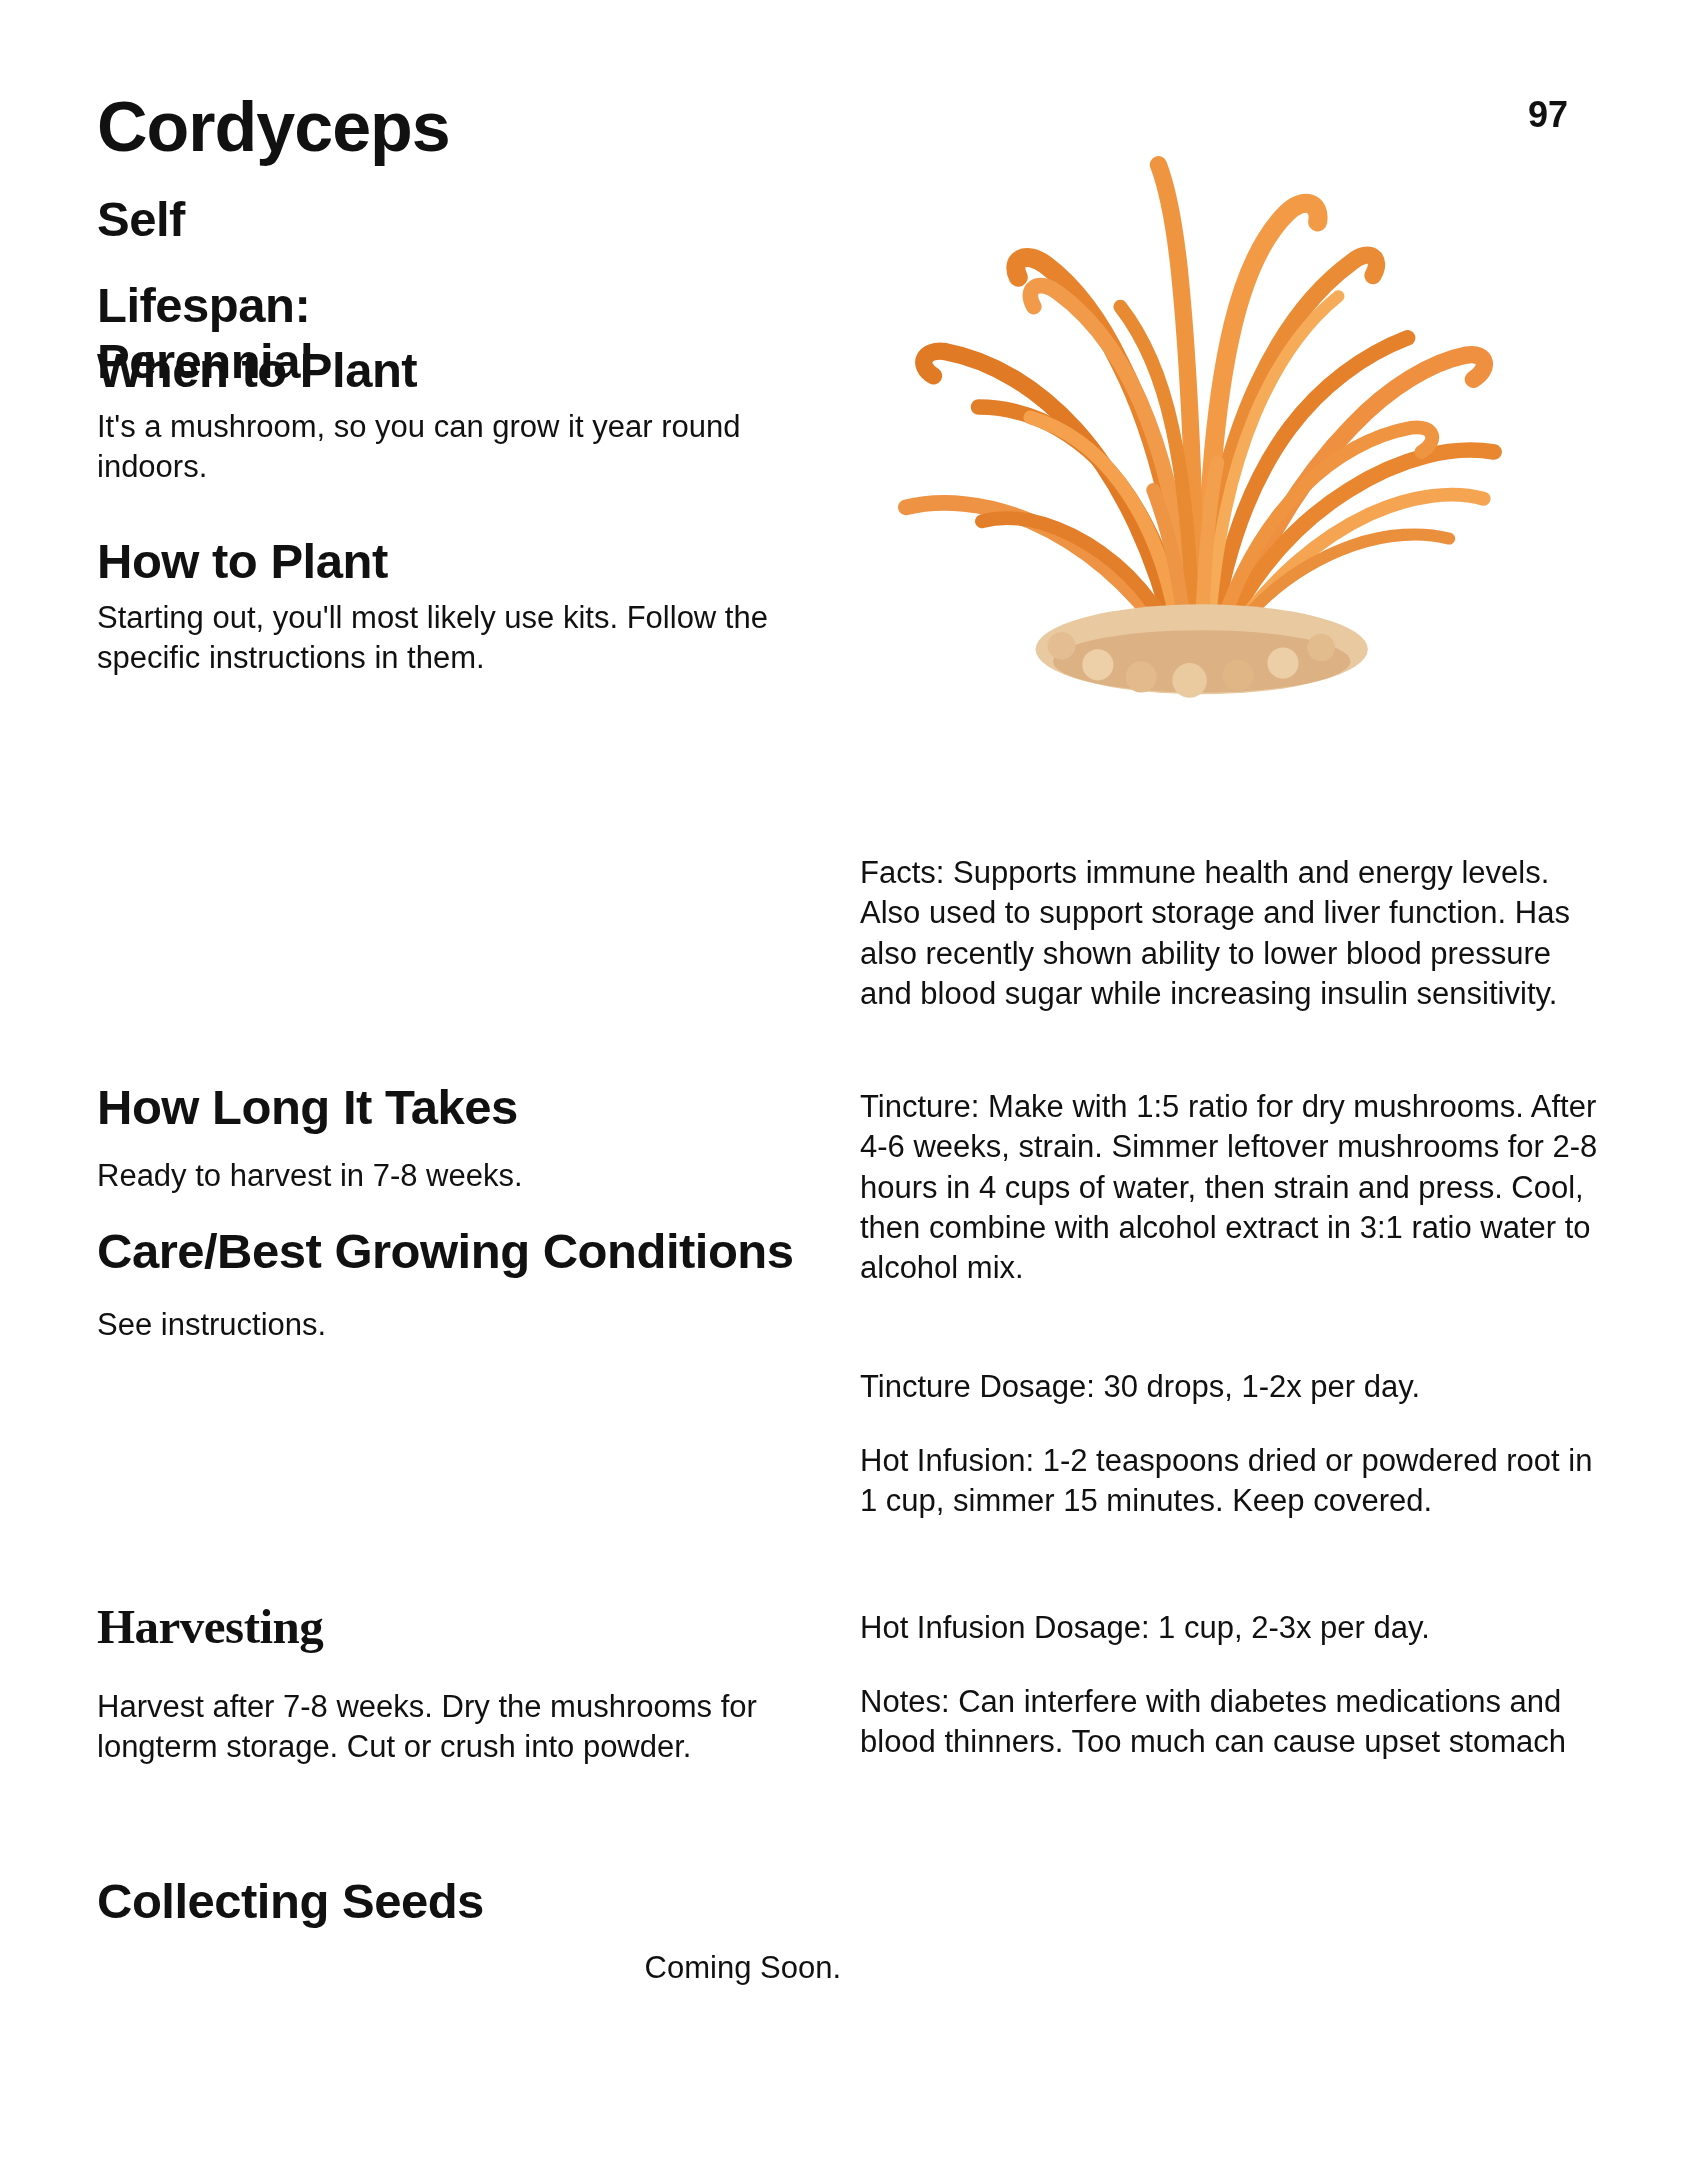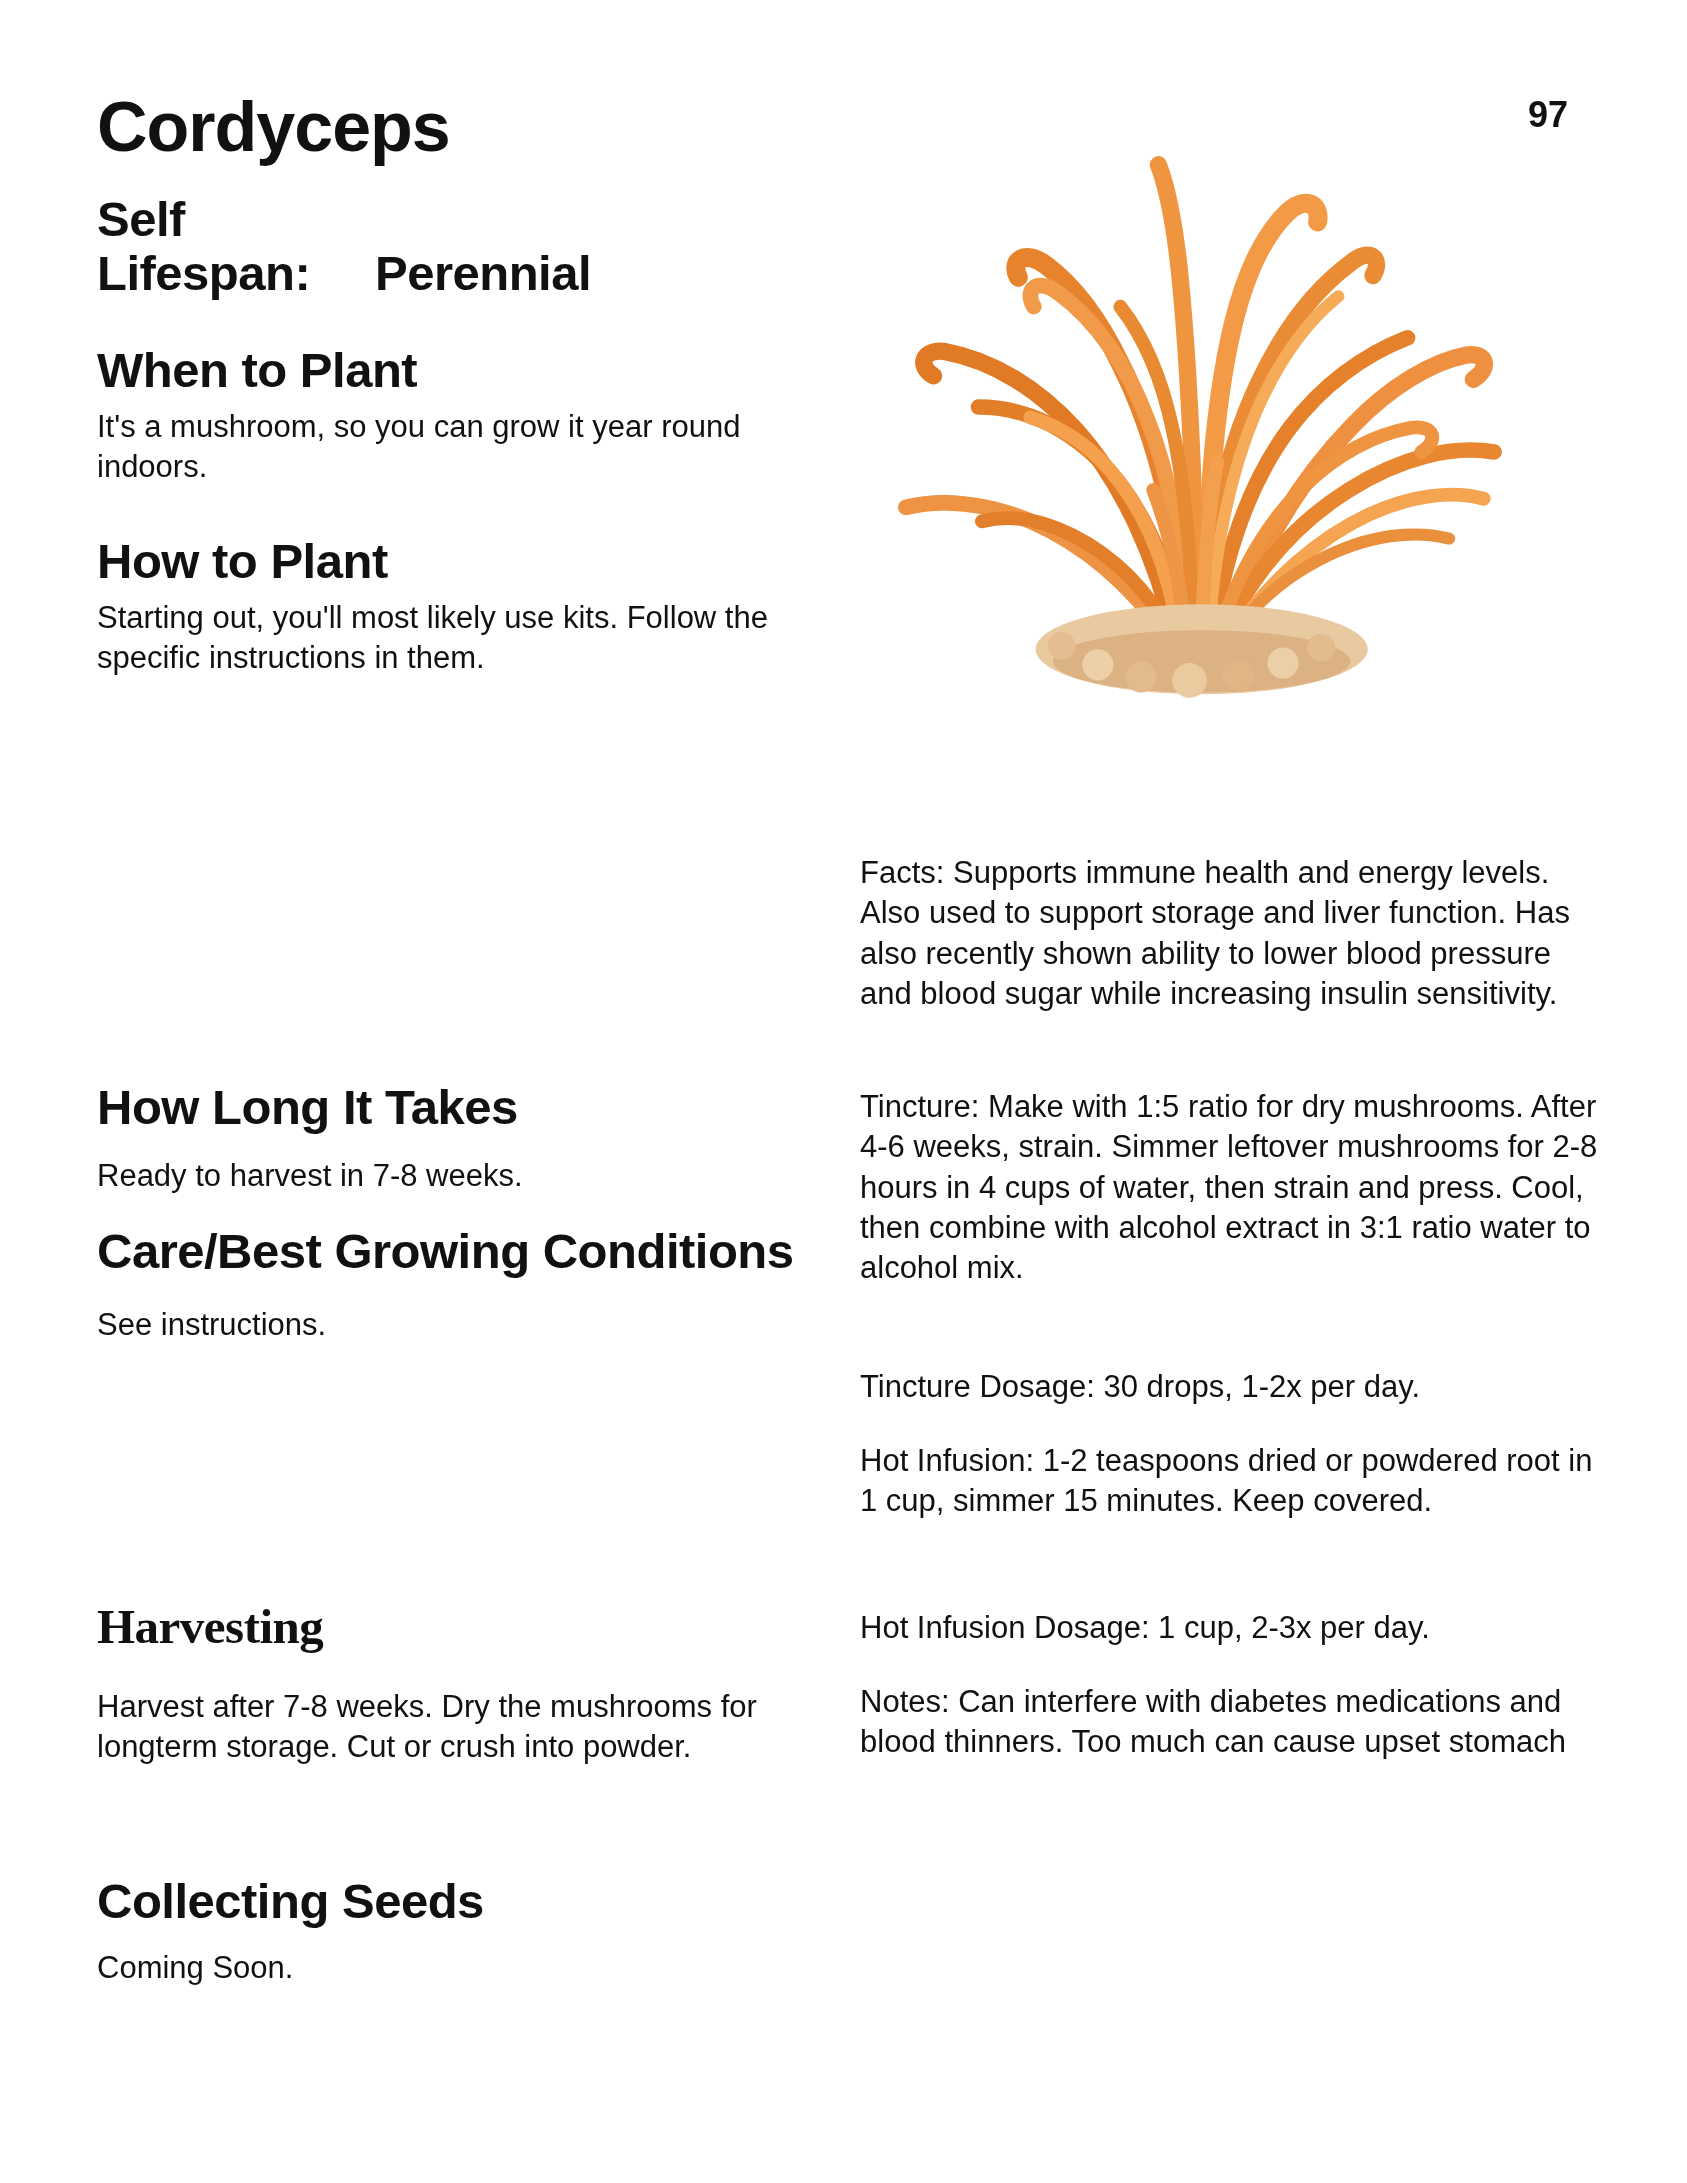--- a/index.html
+++ b/index.html
@@ -42,21 +42,21 @@
 <body>
 
 <div class="abs page-number" style="left:1528px;top:94px;">97</div>
 
 <div class="abs page-title" style="left:97px;top:87px;">Cordyceps</div>
 
 <div class="abs meta-line" style="left:97px;top:191px;">
   <span>Self</span>
 </div>
 
-<div class="abs meta-line" style="left:97px;top:245px;">
+<div class="abs meta-line" style="left:97px;top:277px;flex-direction:column;">
   <span class="meta-label">Lifespan:</span>
   <span>Perennial</span>
 </div>
 
 <div class="abs photo-box">
   <svg viewBox="0 0 400 330">
     <g fill="none" stroke-linecap="round">
       <path d="M196 286 C191 232 179 172 156 127 C144 102 129 82 113 70 C101 61 92 67 97 77" stroke="#E6832C" stroke-width="11"></path>
       <path d="M205 286 C206 220 209 155 221 105 C228 76 238 54 252 40 C262 30 272 34 270 45" stroke="#F29A46" stroke-width="11"></path>
       <path d="M188 286 C177 240 158 196 130 165 C108 141 82 125 55 120 C42 118 38 128 48 134" stroke="#E07A25" stroke-width="10"></path>
@@ -99,21 +99,21 @@
 <div class="abs section-heading" style="left:97px;top:1079px;">How Long It Takes</div>
 <div class="abs body-text" style="left:97px;top:1156px;width:744px;">Ready to harvest in 7-8 weeks.</div>
 
 <div class="abs section-heading" style="left:97px;top:1223px;">Care/Best Growing Conditions</div>
 <div class="abs body-text" style="left:97px;top:1305px;width:744px;">See instructions.</div>
 
 <div class="abs section-heading" style="left:97px;top:1598px;font-family:Liberation Serif, serif;">Harvesting</div>
 <div class="abs body-text" style="left:97px;top:1687px;width:754px;">Harvest after 7-8 weeks. Dry the mushrooms for longterm storage. Cut or crush into powder.</div>
 
 <div class="abs section-heading" style="left:97px;top:1873px;">Collecting Seeds</div>
-<div class="abs body-text" style="left:97px;top:1948px;width:744px;">Coming Soon.</div>
+<div class="abs body-text" style="left:97px;top:1948px;width:744px;text-align:right;">Coming Soon.</div>
 
 <div class="abs right-par" style="left:860px;top:853px;">Facts: Supports immune health and energy levels. Also used to support storage and liver function. Has also recently shown ability to lower blood pressure and blood sugar while increasing insulin sensitivity.</div>
 
 <div class="abs right-par" style="left:860px;top:1087px;">Tincture: Make with 1:5 ratio for dry mushrooms. After 4-6 weeks, strain. Simmer leftover mushrooms for 2-8 hours in 4 cups of water, then strain and press. Cool, then combine with alcohol extract in 3:1 ratio water to alcohol mix.</div>
 
 <div class="abs right-par" style="left:860px;top:1367px;">Tincture Dosage: 30 drops, 1-2x per day.</div>
 
 <div class="abs right-par" style="left:860px;top:1441px;">Hot Infusion: 1-2 teaspoons dried or powdered root in 1 cup, simmer 15 minutes. Keep covered.</div>
 
 <div class="abs right-par" style="left:860px;top:1608px;">Hot Infusion Dosage: 1 cup, 2-3x per day.</div>

